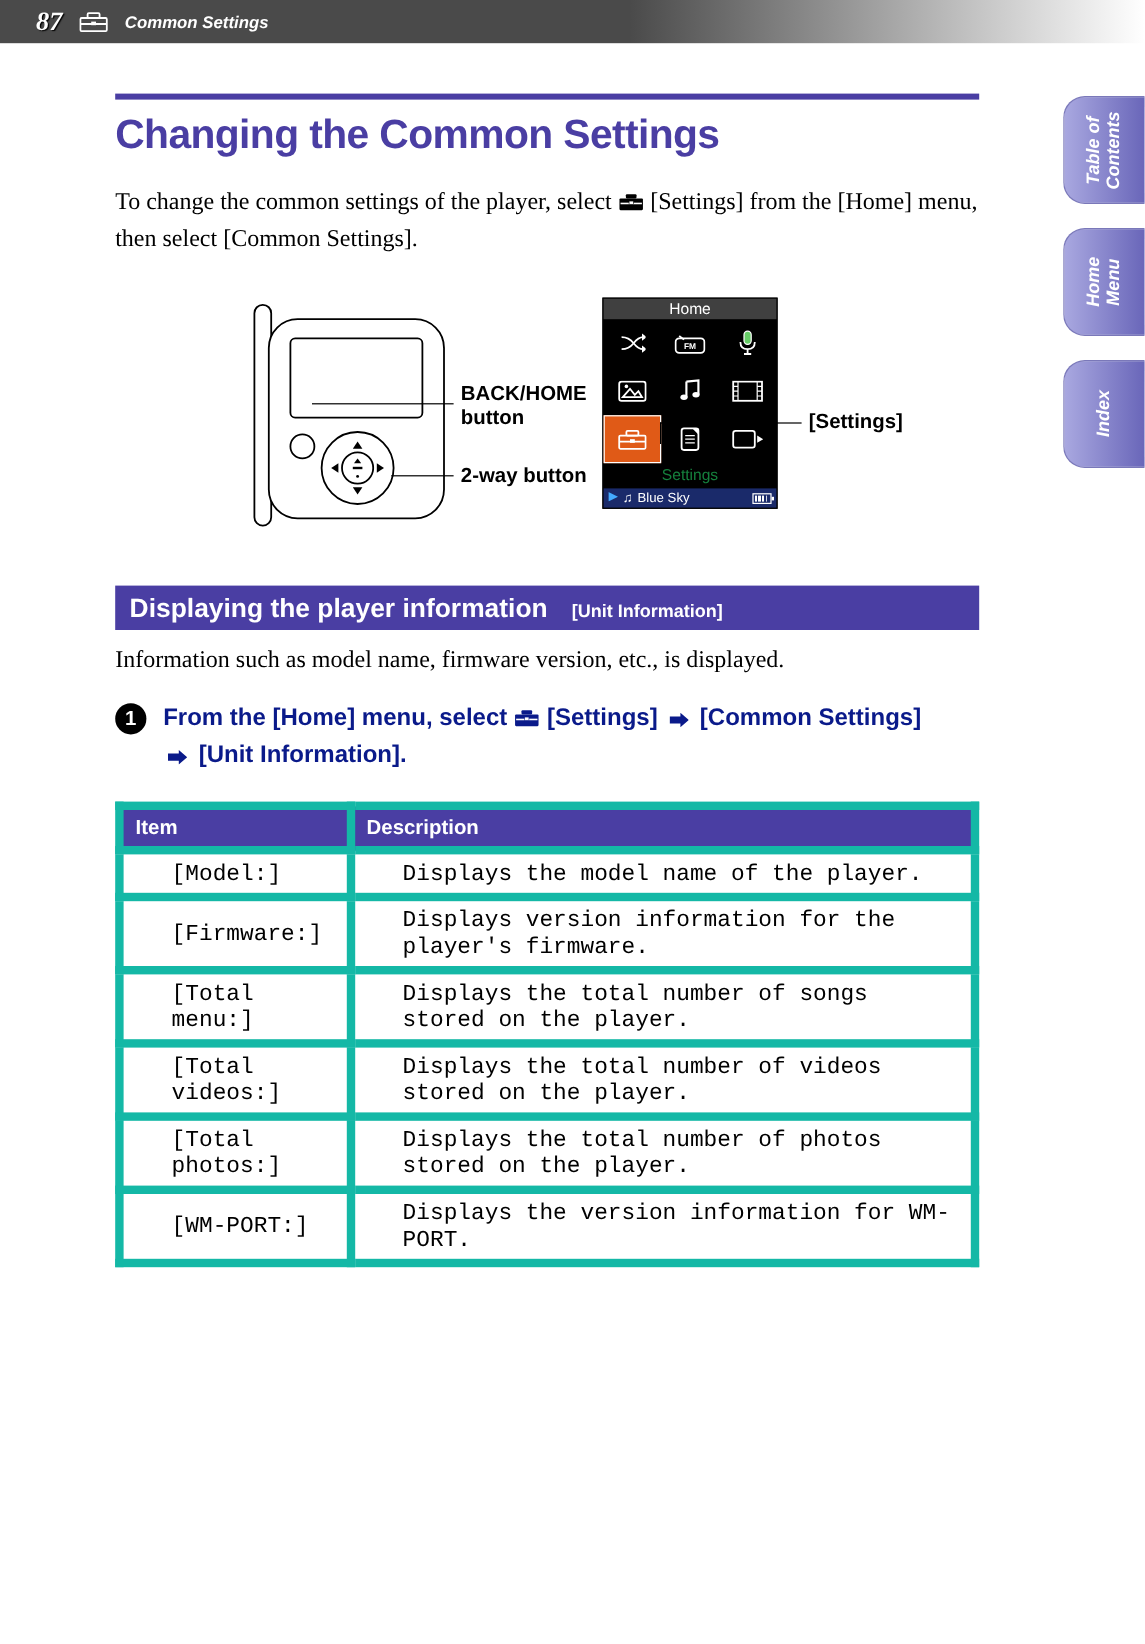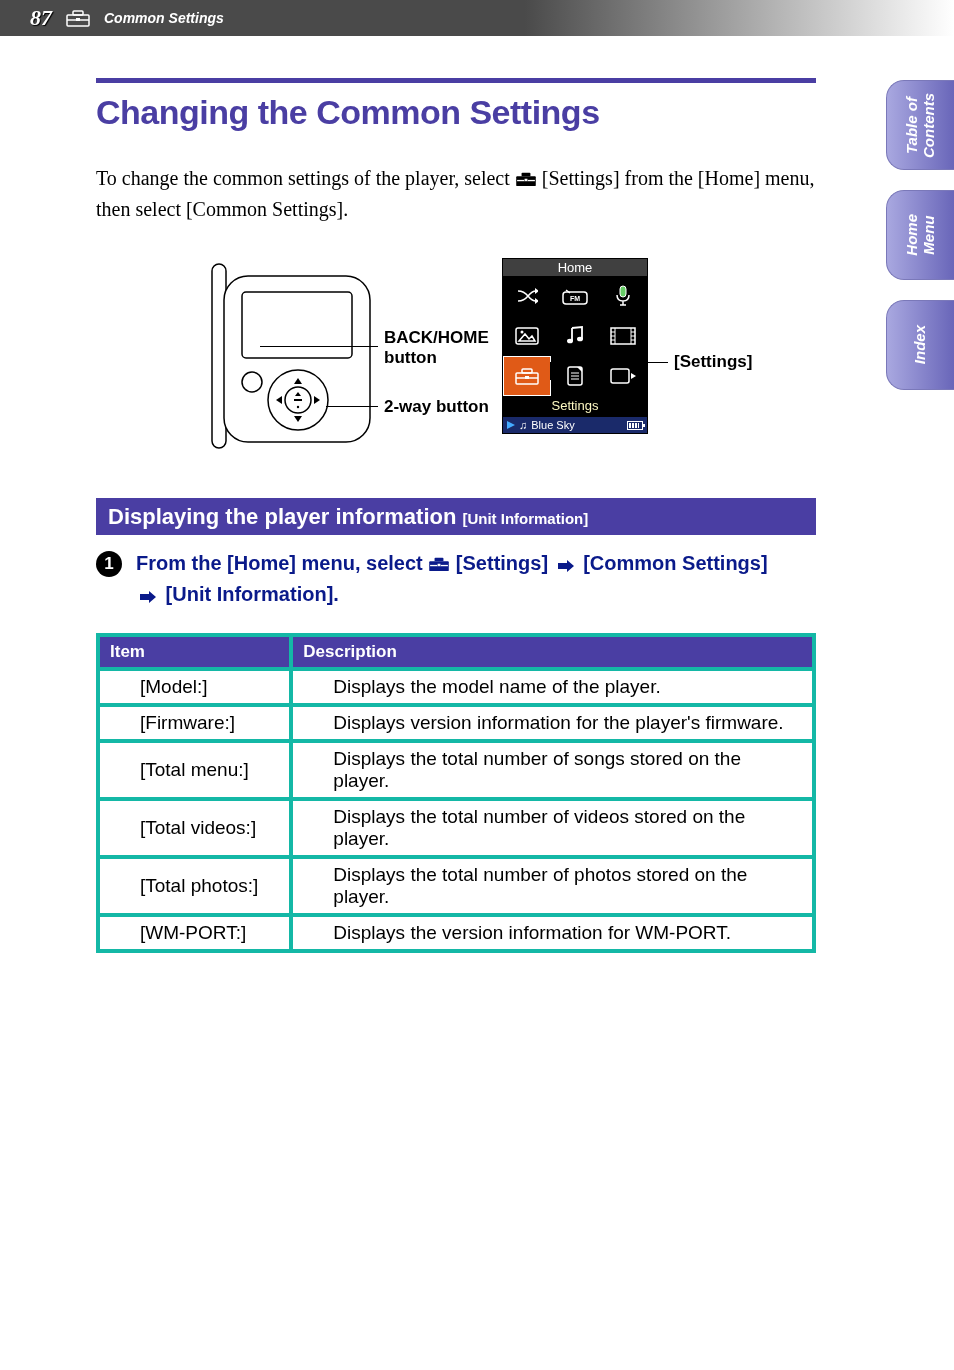--- a/index.html
+++ b/index.html
@@ -13,58 +13,58 @@
   .header-title { color: #fff; font-style: italic; font-weight: bold; font-size: 14px; font-family: Arial, sans-serif; }
 
   
   .side-tabs { position: absolute; right: 0; top: 80px; width: 68px; display: flex; flex-direction: column; gap: 20px; }
   .side-tab { background: linear-gradient(to right, #a9a8e0, #6966b9); border-radius: 18px 0 0 18px; border: 1px solid #7a78b9; border-right: none; height: 90px; display:flex; align-items:center; justify-content:center; cursor:pointer; }
   .side-tab-label { color: #fff; font-style: italic; font-weight: bold; font-family: Arial, sans-serif; font-size: 15px; writing-mode: vertical-rl; transform: rotate(180deg); text-align:center; line-height: 1.1; white-space: pre; }
 
   
   .content { position: absolute; left: 96px; top: 78px; width: 720px; }
   .purple-rule { height: 5px; background: #4a3ea3; margin-bottom: 10px; }
-  .main-title { color: #4a3ea3; font-weight: 800; font-size: 34px; font-family: "Arial Black", Arial, sans-serif; margin-bottom: 32px; letter-spacing: -0.5px; }
+  .main-title { color: #4a3ea3; font-weight: 800; font-size: 34px; font-family: "Arial Black", Arial, sans-serif; margin-bottom: 22px; letter-spacing: -0.5px; }
   .intro { font-size: 20px; line-height: 1.45; font-family: Georgia, serif; }
   .inline-icon { display:inline-block; vertical-align: -2px; }
 
   
   .diagram { position: relative; margin: 34px 0 40px 110px; height: 200px; }
   .device { position:absolute; left:0; top:0; }
   .screen { position:absolute; left: 296px; top: 0; }
   .callout-line { position:absolute; background:#000; }
   .callout-label { position:absolute; font-family: Arial, sans-serif; font-size: 17px; font-weight: bold; }
 
   
-  .section-banner { background: #4a3ea3; color:#fff; padding: 6px 12px 5px; display:flex; align-items: baseline; gap:6px; margin-bottom: 14px; }
+  .section-banner { background: #4a3ea3; color:#fff; padding: 6px 12px 5px; display:flex; align-items: baseline; gap:20px; margin-bottom: 14px; }
   .section-main { font-family: Arial, sans-serif; font-weight: 700; font-size: 22px; }
   .section-sub { font-family: Arial, sans-serif; font-weight: 700; font-size: 15px; }
 
   .section-desc { font-size: 20px; font-family: Georgia, serif; margin-bottom: 22px; }
 
   
   .step { display:flex; gap: 14px; align-items:flex-start; margin-bottom: 22px; }
   .step-badge { width:26px; height:26px; border-radius:50%; background:#000; color:#fff; font-weight:bold; font-family: Arial, sans-serif; font-size: 17px; display:flex; align-items:center; justify-content:center; flex-shrink:0; margin-top:2px; }
   .step-text { color:#0a1a8a; font-family: Arial, sans-serif; font-weight:700; font-size: 20px; line-height:1.45; }
   .step-text .arrow { margin: 0 4px; }
 
   
   table.info-table { border-collapse: collapse; width: 100%; }
-  table.info-table th, table.info-table td { border: 4px solid #14b8a6; padding: 5px 10px; text-align:left; vertical-align: middle; }
+  table.info-table th, table.info-table td { border: 7px solid #14b8a6; padding: 5px 10px; text-align:left; vertical-align: middle; }
   table.info-table th { background:#4a3ea3; color:#fff; font-family: Arial, sans-serif; font-weight:700; font-size:17px; }
-  table.info-table td { font-size: 19px; font-family: Liberation Sans, sans-serif; padding-left: 40px; }
+  table.info-table td { font-size: 19px; font-family: Liberation Mono, monospace; padding-left: 40px; }
   table.info-table td.col-item { width: 27%; }
 
   
   .screen-box { width: 146px; background:#000; border:1px solid #000; }
   .screen-title { background:#404040; color:#fff; text-align:center; font-family: Arial, sans-serif; font-size:13px; padding:1px 0; }
   .icon-grid { display:grid; grid-template-columns: repeat(3, 1fr); }
   .icon-cell { height:40px; display:flex; align-items:center; justify-content:center; }
   .icon-cell.selected { background:#e05a17; position:relative; border:1px solid #fff; }
-  .screen-footer-label { color:#fef9c3; font-family: Arial, sans-serif; font-size:13px; text-align:center; padding:2px 0 4px; }
+  .screen-footer-label { color:#15803d; font-family: Arial, sans-serif; font-size:13px; text-align:center; padding:2px 0 4px; }
   .screen-nowplaying { background:#1a2a6a; color:#fff; font-size:11px; font-family: Arial, sans-serif; padding:2px 4px; display:flex; align-items:center; gap:4px; justify-content:space-between; }
   .np-left { display:flex; gap:4px; align-items:center; }
   .battery { width:16px; height:9px; border:1px solid #fff; position:relative; }
   .battery::after { content:""; position:absolute; right:-3px; top:2px; width:2px; height:3px; background:#fff; }
   .battery-fill { position:absolute; left:1px; top:1px; bottom:1px; width:70%; background:repeating-linear-gradient(90deg,#fff 0 2px, transparent 2px 3px); }
 </style>
 </head>
 <body>
 
 <div class="top-header">
@@ -234,20 +234,21 @@
     <div class="callout-line" style="left:344px; top:104px; width:118px; height:1px;"></div>
     <div class="callout-line" style="left:344px; top:104px; width:1px; height:18px;"></div>
     <div class="callout-label" style="left:468px; top:94px;">[Settings]</div>
   </div>
 
   <div class="section-banner">
     <span class="section-main">Displaying the player information</span>
     <span class="section-sub">[Unit Information]</span>
   </div>
 
+  <p class="section-desc">Information such as model name, firmware version, etc., is displayed.</p>
 
   <div class="step">
     <div class="step-badge">1</div>
     <div class="step-text">
       <span>From the [Home] menu, select </span>
       <span class="inline-icon">
         <svg width="22" height="16" viewBox="0 0 24 18">
             <rect x="1" y="6" width="22" height="11" rx="1" fill="#0a1a8a"></rect>
             <rect x="7" y="2" width="10" height="4" rx="1" fill="#0a1a8a"></rect>
             <rect x="2" y="10" width="20" height="1.5" fill="#fff"></rect>

